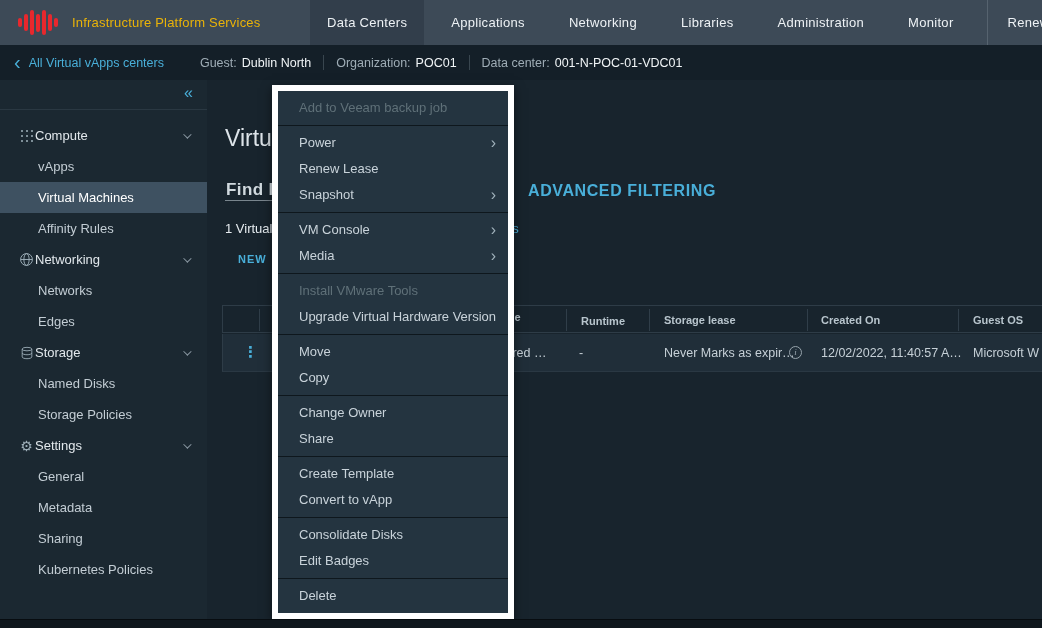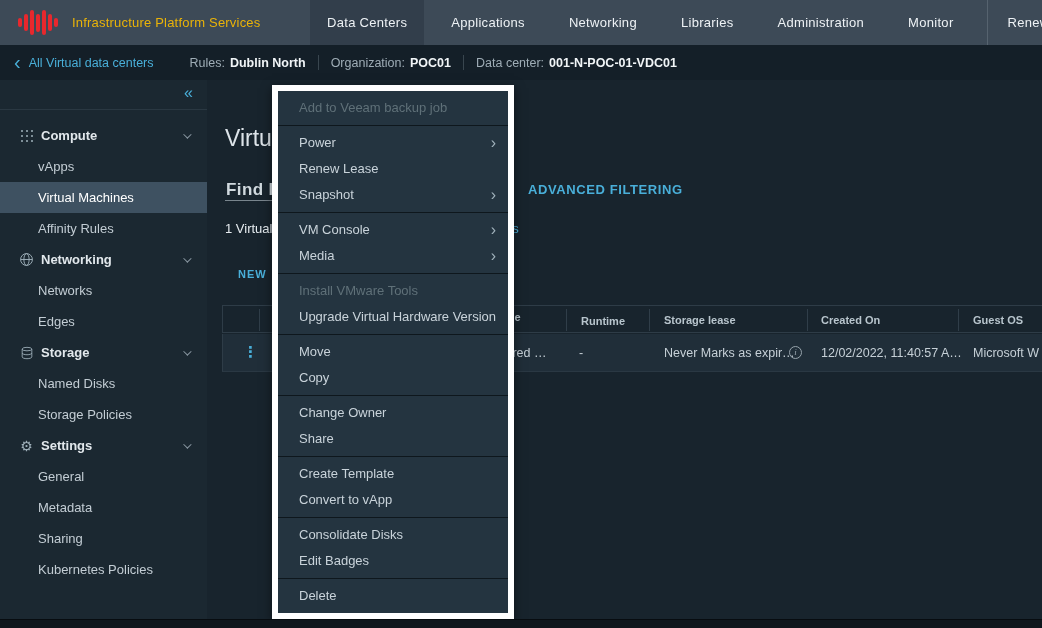--- a/index.html
+++ b/index.html
@@ -24,48 +24,48 @@
   .tab.active{background:var(--topnav-active-tab-bg)}
   .tab.more{border-left:1px solid #56636f;margin-left:6px;padding-left:20px}
   .chev{display:inline-block;width:6px;height:6px;border-right:1.5px solid currentColor;
         border-bottom:1.5px solid currentColor;transform:rotate(45deg) translateY(-2px);margin-left:8px}
   
   .crumbbar{position:absolute;left:0;top:45px;width:1042px;height:35px;background:var(--breadcrumb-bg);
             display:flex;align-items:center;font-size:12.5px;z-index:20}
   .backchev{color:var(--accent-blue);font-size:20px;line-height:18px;margin:0 8px 2px 14px;cursor:pointer}
   .backlink{color:var(--accent-blue);cursor:pointer}
   .crumb-label{color:#9fadb6;margin-left:0}
-  .crumb-value{color:#f1f5f7;font-weight:bold;margin-left:5px}
+  .crumb-value{color:#f1f5f7;font-weight:normal;margin-left:5px}
   .crumb-sep{width:1px;height:15px;background:#39464f;margin:0 12px}
   .crumb-site{margin-left:36px}
   
   .sidebar{position:absolute;left:0;top:80px;width:207px;height:539px;background:var(--sidebar-bg);z-index:5}
   .collapse{position:absolute;right:14px;top:4px;color:var(--accent-blue);font-size:16px;cursor:pointer}
   .side-head{height:30px;border-bottom:1px solid #2a3842}
   .nav{margin-top:10px}
   .nav-sec-head{position:relative;height:31px;display:flex;align-items:center;padding-left:19px;cursor:pointer}
-  .nav-sec-head .lbl{color:#e2e8ec;font-size:13px;font-weight:bold;margin-left:7px}
+  .nav-sec-head .lbl{color:#e2e8ec;font-size:13px;font-weight:normal;margin-left:1px}
   .nav-sec-head .chev{position:absolute;right:18px;color:#8b99a3;margin:0}
   .icn{width:15px;height:15px;display:inline-flex;align-items:center;justify-content:center;color:#9fb0ba}
   .dots{width:2px;height:2px;border-radius:50%;background:#9fb0ba;margin:-10px 10px 0 0;
         box-shadow:0 0 0 #9fb0ba,5px 0 0 #9fb0ba,10px 0 0 #9fb0ba,0 5px 0 #9fb0ba,5px 5px 0 #9fb0ba,
                    10px 5px 0 #9fb0ba,0 10px 0 #9fb0ba,5px 10px 0 #9fb0ba,10px 10px 0 #9fb0ba}
   .gear{font-family:"DejaVu Sans",sans-serif;font-size:14px;line-height:14px}
   .nav-item{height:31px;line-height:31px;padding-left:38px;font-size:13px;color:#c3cdd4;cursor:pointer;white-space:nowrap}
   .nav-item.selected{background:var(--sidebar-selected-bg);color:#fff}
   
   .main{position:absolute;left:207px;top:80px;width:835px;height:539px;background:var(--main-bg)}
   .page-title{position:absolute;left:18px;top:45px;font-size:23px;font-weight:300;color:#dde4e9;white-space:nowrap}
   .findby{position:absolute;left:19px;top:100px;font-size:17px;font-weight:bold;color:#d0d9de;letter-spacing:.4px}
   .findby-line{position:absolute;left:18px;top:120px;width:104px;border-bottom:1px solid #79858d}
-  .advfilter{position:absolute;left:321px;top:102px;font-size:13px;font-weight:bold;letter-spacing:.6px;
+  .advfilter{position:absolute;left:321px;top:102px;font-size:16px;font-weight:bold;letter-spacing:.6px;
              color:var(--accent-blue);cursor:pointer}
   .count{position:absolute;left:18px;top:141px;font-size:13px;color:#e5ebef;white-space:nowrap}
   .filters-link{position:absolute;left:243px;top:141px;font-size:13px;color:var(--accent-blue);cursor:pointer;white-space:nowrap}
-  .newbtn{position:absolute;left:31px;top:188px;font-size:11px;font-weight:bold;letter-spacing:1px;
+  .newbtn{position:absolute;left:31px;top:173px;font-size:11px;font-weight:bold;letter-spacing:1px;
           color:var(--accent-blue);cursor:pointer}
   
   .grid{position:absolute;left:15px;top:225px;right:0;height:287px}
   .ghead{position:absolute;left:0;right:0;top:0;height:28px;border-top:1px solid var(--border);
          border-bottom:1px solid var(--border);border-left:1px solid var(--border)}
   .gsep{position:absolute;top:3px;height:22px;width:1px;background:#303e49}
   .gh{position:absolute;top:6px;font-size:11px;font-weight:bold;color:#b8c5cd;line-height:11px;white-space:nowrap}
   .gh.wrap{white-space:normal;width:58px;top:5px;line-height:20px}
   .grow{position:absolute;left:0;right:0;top:29px;height:38px;background:var(--row-bg);
         border-bottom:1px solid #2a3843;border-left:1px solid var(--border)}
@@ -111,22 +111,22 @@
     <div class="tab">Monitor</div>
     <div class="tab more">
       <span>Renew</span>
 
     </div>
   </div>
 </div>
 
 <div class="crumbbar">
   <span class="backchev">‹</span>
-  <span class="backlink">All Virtual data centers</span>
-  <span class="crumb-label crumb-site">Rules:</span>
+  <span class="backlink">All Virtual vApps centers</span>
+  <span class="crumb-label crumb-site">Guest:</span>
   <span class="crumb-value">Dublin North</span>
   <span class="crumb-sep"></span>
   <span class="crumb-label">Organization:</span>
   <span class="crumb-value">POC01</span>
   <span class="crumb-sep"></span>
   <span class="crumb-label">Data center:</span>
   <span class="crumb-value">001-N-POC-01-VDC01</span>
 </div>
 
 <div class="sidebar">

